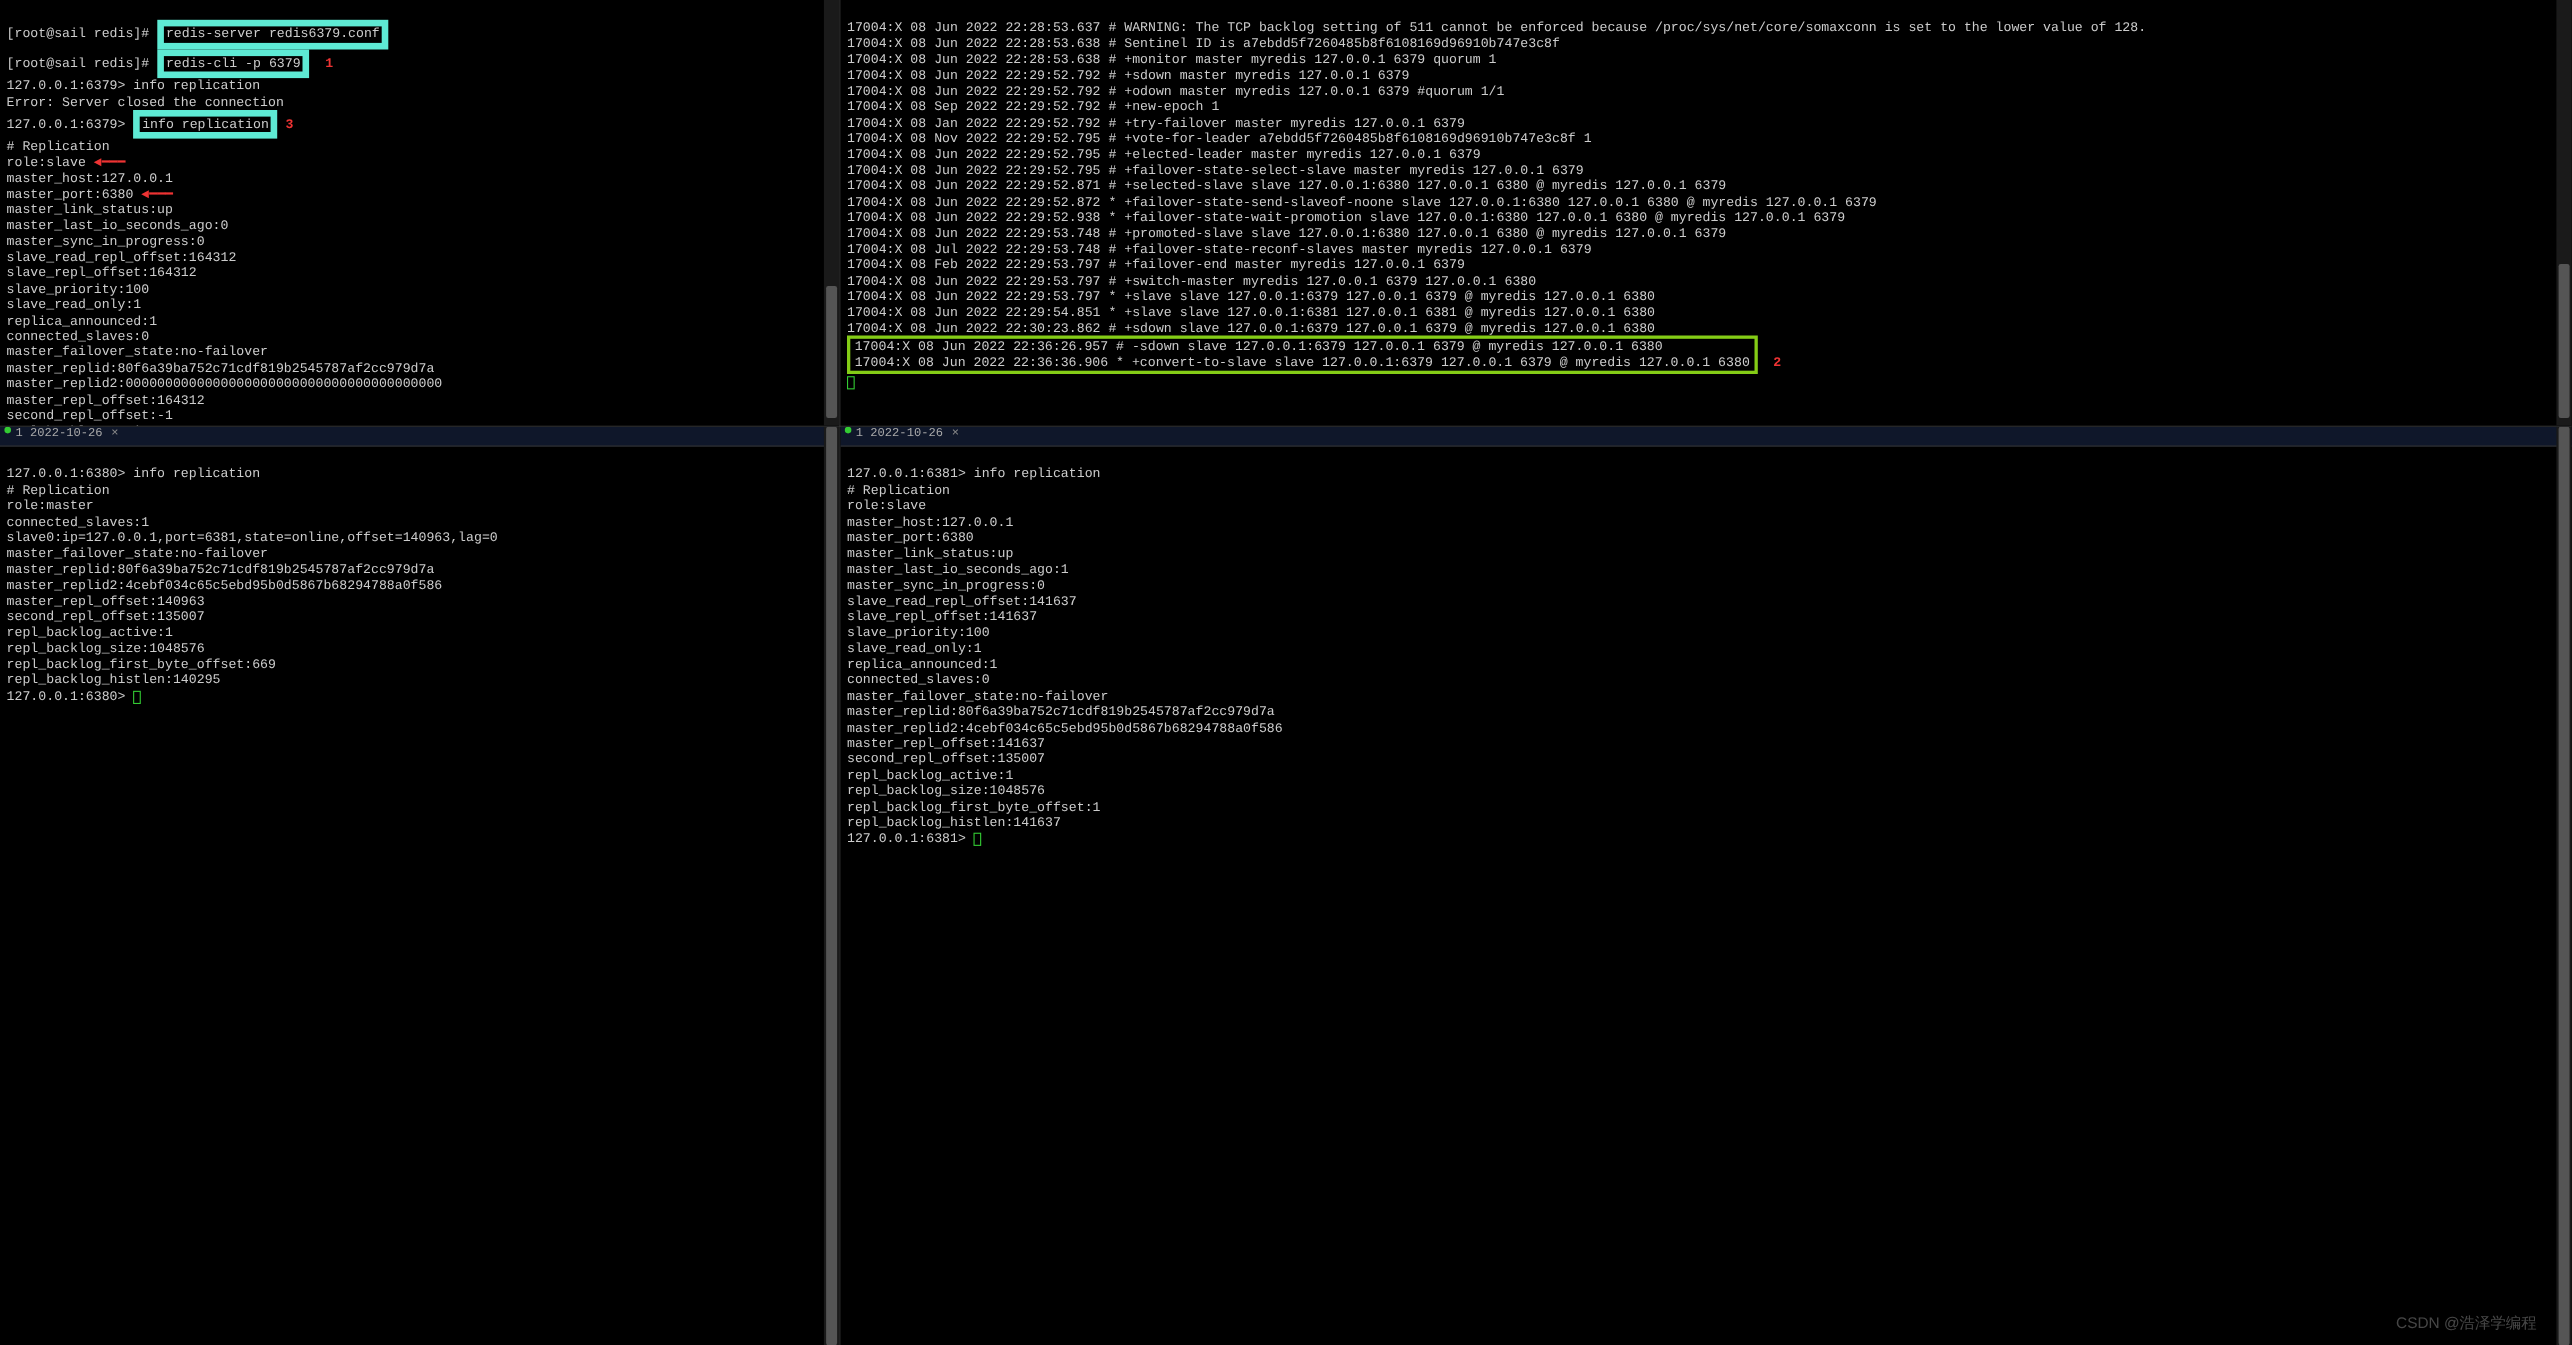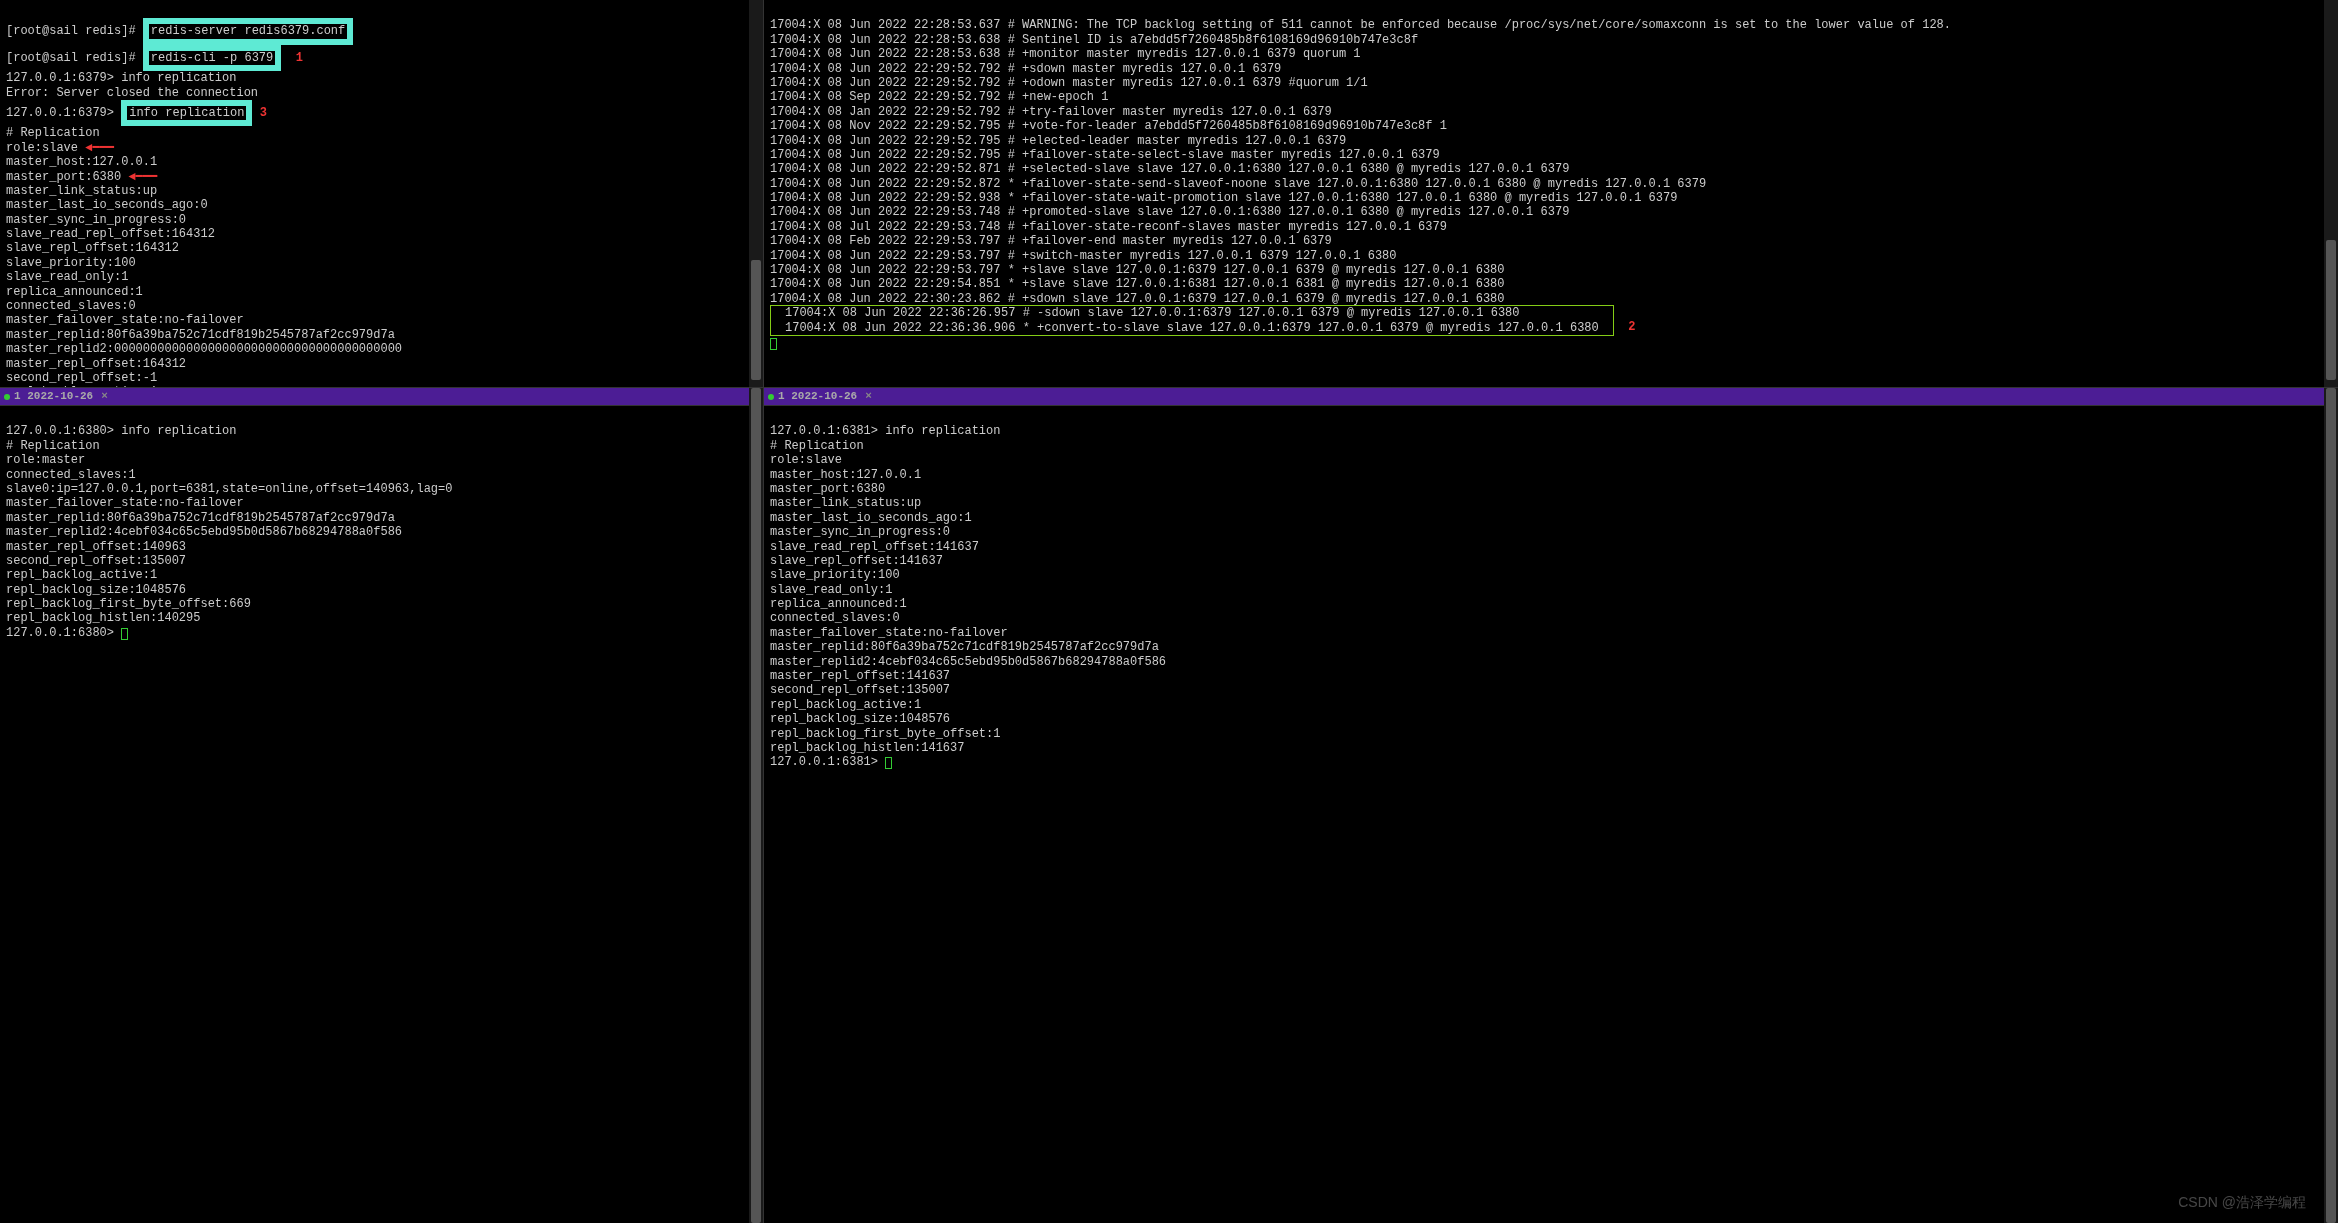--- a/index.html
+++ b/index.html
@@ -27,29 +27,27 @@
     background: #000;
     position: relative;
     overflow: hidden;
   }
   .term {
     padding: 4px 6px;
     white-space: pre;
     color: #ccc;
   }
   .tab-bar {
-    background: #4c1d95;
+    background: #0f172a;
     height: 18px;
     display: flex;
-    align-items: center;
     padding-left: 4px;
     font-size: 11px;
     color: #aaa;
     border-bottom: 1px solid #333;
-    font-weight: bold;
   }
   .tab-dot {
     width: 6px; height: 6px; border-radius: 50%;
     background: #3c3;
     margin-right: 4px;
   }
   .tab-close {
     margin-left: 8px;
     color: #888;
   }
@@ -87,23 +85,23 @@
   }
   .watermark {
     position: absolute;
     right: 32px;
     bottom: 12px;
     color: rgba(200,200,200,0.35);
     font-family: sans-serif;
     font-size: 14px;
   }
   .highlight-row {
-    border: 1px solid #84cc16;
+    border: 3px solid #84cc16;
     display: inline-block;
-    padding: 0 14px;
+    padding: 0 4px;
     margin-top:-1px;
   }
 </style>
 </head>
 <body>
 
 <div class="grid">
 
   <div class="pane">
     <div class="term">

